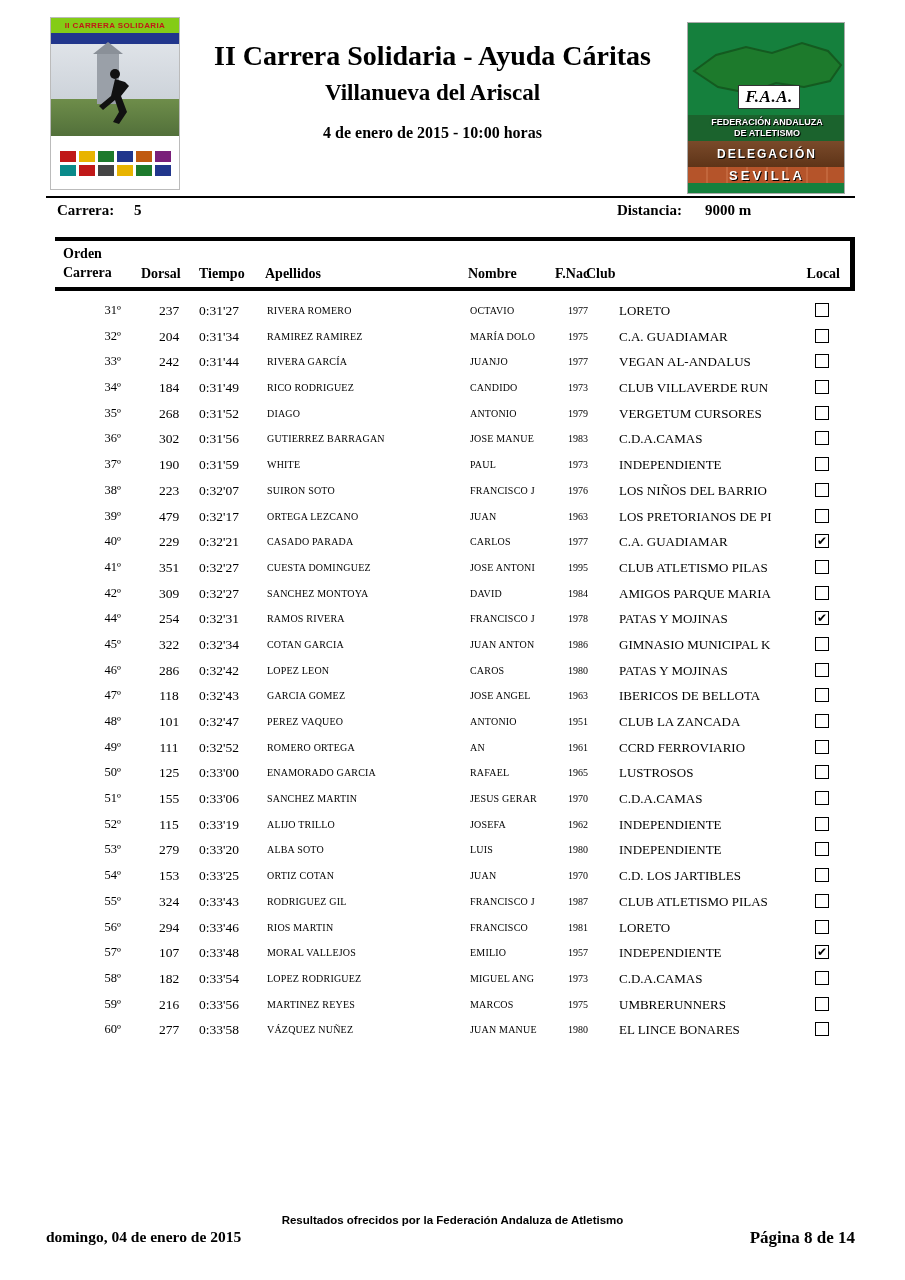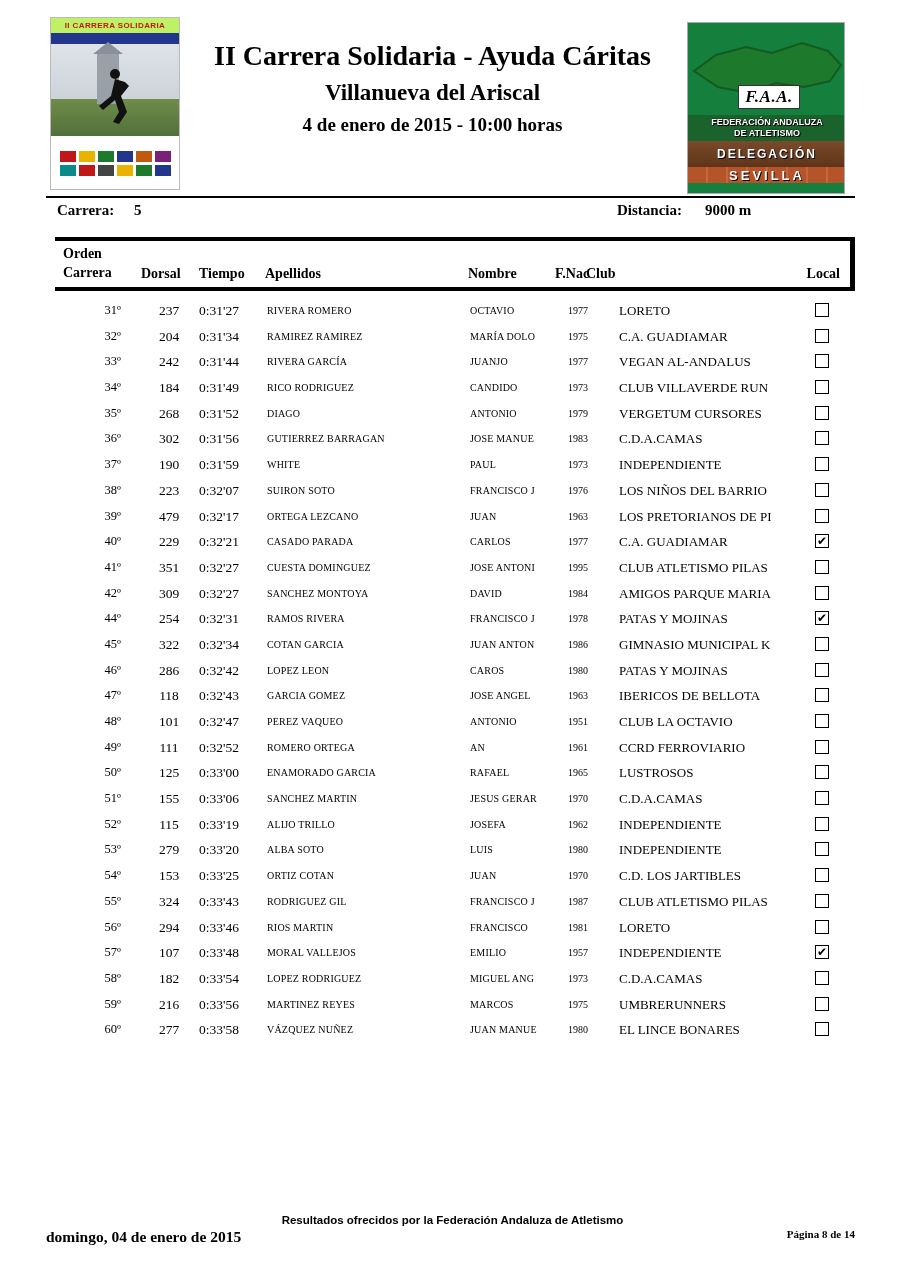--- a/index.html
+++ b/index.html
@@ -1,34 +1,34 @@
 <!DOCTYPE html>
 <html><head>
 <meta charset="utf-8">
 <style>
   * { margin:0; padding:0; box-sizing:border-box; }
   html,body { background:#ffffff; }
   body { width:905px; height:1280px; font-family:"Liberation Serif", serif; color:#000; position:relative; }
   .page { position:absolute; left:0; top:0; width:905px; height:1280px; background:#fff; overflow:hidden; }
 
   
-  .poster { position:absolute; left:50px; top:17px; width:130px; height:173px; border:1px solid #bbb; background:#bef264; overflow:hidden; }
+  .poster { position:absolute; left:50px; top:17px; width:130px; height:173px; border:1px solid #bbb; background:#84cc16; overflow:hidden; }
   .poster .p-title { height:15px; display:flex; align-items:center; justify-content:center; font-size:8px; font-weight:bold; color:#c01818; letter-spacing:.4px; font-family:"Liberation Sans", sans-serif; }
   .poster .p-band { height:11px; background:#21368c; }
   .poster .p-photo { position:relative; height:92px; background:linear-gradient(#dfe3e8 0%, #cdd3da 60%, #6e8d4a 60%, #52703a 100%); }
   .poster .tower { position:absolute; left:46px; top:8px; width:22px; height:52px; background:#9aa0a8; }
   .poster .tower:before { content:""; position:absolute; left:-4px; top:-10px; border-left:15px solid transparent; border-right:15px solid transparent; border-bottom:12px solid #8a9098; }
   .poster .runner { position:absolute; left:38px; top:22px; }
   .poster .p-logos { height:54px; background:#fff; display:flex; flex-wrap:wrap; align-content:center; justify-content:center; gap:3px; padding:2px; }
   .poster .p-logos span { width:16px; height:11px; display:block; }
 
   .title-block { position:absolute; left:185px; top:40px; width:495px; text-align:center; }
   .title-main { font-size:28px; font-weight:bold; }
   .title-sub  { font-size:23px; font-weight:bold; margin-top:8px; }
-  .title-date { font-size:19px; font-weight:bold; margin-top:8px;font-family:Liberation Serif, serif; }
+  .title-date { font-size:16px; font-weight:bold; margin-top:18px;font-family:Liberation Serif, serif; }
 
   .faa { position:absolute; left:687px; top:22px; width:158px; height:172px; border:1px solid #aaa; background:#15803d; overflow:hidden; }
   .faa svg { display:block; }
   .faa .faa-label { position:absolute; left:50px; top:62px; width:62px; height:24px; background:#fff; border:1px solid #333; display:flex; align-items:center; justify-content:center; font-weight:bold; font-style:italic; font-size:17px; letter-spacing:.5px; }
   .faa .faa-fed { position:absolute; left:0; top:92px; width:158px; text-align:center; font-family:"Liberation Sans", sans-serif; font-weight:bold; font-size:9px; color:#fff; text-shadow:0 0 2px #000, 1px 1px 0 #000; line-height:1.25; background:rgba(30,90,40,.75); padding:2px 8px; }
   .faa .faa-deleg { position:absolute; left:0; top:118px; width:158px; height:26px; background:linear-gradient(#7a4a2a,#5e3418); color:#fff; font-family:"Liberation Sans", sans-serif; font-weight:bold; font-size:12px; letter-spacing:2px; display:flex; align-items:center; justify-content:center; text-shadow:1px 1px 0 #000; }
   .faa .faa-sev { position:absolute; left:0; top:144px; width:158px; height:16px; background:repeating-linear-gradient(90deg,#b5542a 0 18px,#c2663c 18px 20px); color:#fff; font-family:"Liberation Sans", sans-serif; font-weight:bold; font-size:13px; letter-spacing:3px; display:flex; align-items:center; justify-content:center; text-shadow:1px 1px 0 #000; }
 
   .header-rule { position:absolute; left:46px; top:196px; width:809px; height:2px; background:#000; }
 
@@ -61,21 +61,21 @@
   .c-tiempo { left:144px; font-size:13.5px; }
   .c-apellidos { left:212px; font-size:10px; letter-spacing:.2px; }
   .c-nombre { left:415px; font-size:10px; letter-spacing:.2px; }
   .c-fnac { left:500px; width:46px; text-align:center; font-size:10px; }
   .c-club { left:564px; font-size:13px; }
   .c-local { left:760px; top:5px; width:14px; height:14px; line-height:normal; border:1.6px solid #000; background:#fff; display:flex; align-items:center; justify-content:center; font-size:12px; font-weight:bold; font-family:"DejaVu Sans", sans-serif; }
 
   
   .foot-note { position:absolute; left:0; top:1214px; width:905px; text-align:center; font-size:11.5px; font-weight:bold; font-family:"Liberation Sans", sans-serif; }
   .foot-date { position:absolute; left:46px; top:1228px; font-size:15.5px; font-weight:bold; }
-  .foot-page { position:absolute; right:50px; top:1228px; font-size:11px; font-weight:bold;text-align:center; }
+  .foot-page { position:absolute; right:50px; top:1228px; font-size:17px; font-weight:bold;text-align:center; }
 </style>
 </head>
 <body>
 
 <div class="page">
 
   <div class="poster">
     <div class="p-title">II CARRERA SOLIDARIA</div>
     <div class="p-band"></div>
     <div class="p-photo">
@@ -304,21 +304,21 @@
       <div class="cell c-club">IBERICOS DE BELLOTA</div>
       <div class="cell c-local"></div>
     </div>
         <div class="rrow">
       <div class="cell c-orden">48º</div>
       <div class="cell c-dorsal">101</div>
       <div class="cell c-tiempo">0:32'47</div>
       <div class="cell c-apellidos">PEREZ VAQUEO</div>
       <div class="cell c-nombre">ANTONIO</div>
       <div class="cell c-fnac">1951</div>
-      <div class="cell c-club">CLUB LA OCTAVIO</div>
+      <div class="cell c-club">CLUB LA ZANCADA</div>
       <div class="cell c-local"></div>
     </div>
         <div class="rrow">
       <div class="cell c-orden">49º</div>
       <div class="cell c-dorsal">111</div>
       <div class="cell c-tiempo">0:32'52</div>
       <div class="cell c-apellidos">ROMERO ORTEGA</div>
       <div class="cell c-nombre">AN</div>
       <div class="cell c-fnac">1961</div>
       <div class="cell c-club">CCRD FERROVIARIO</div>

